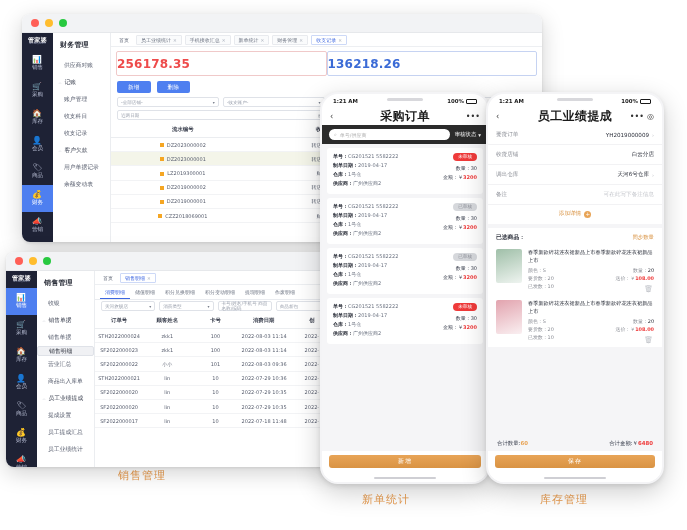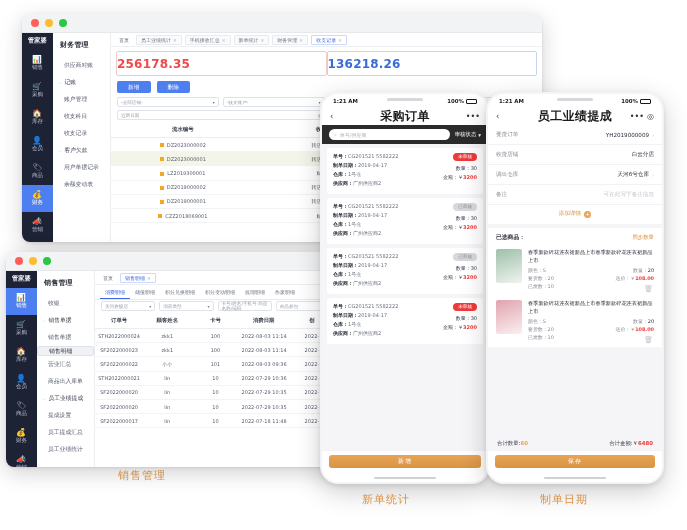--- a/index.html
+++ b/index.html
@@ -750,15 +750,15 @@
       <span>保存</span>
     </div>
     <div class="homebar">
         <i></i>
       </div>
   </div>
 
   <div class="caption" style="left:366px; top:26px;">财务管理</div>
   <div class="caption" style="left:118px; top:468px;">销售管理</div>
   <div class="caption" style="left:362px; top:492px;">新单统计</div>
-  <div class="caption" style="left:540px; top:492px;">制单日期</div>
+  <div class="caption" style="left:540px; top:492px;">库存管理</div>
 
 </div>
 
 </body></html>

